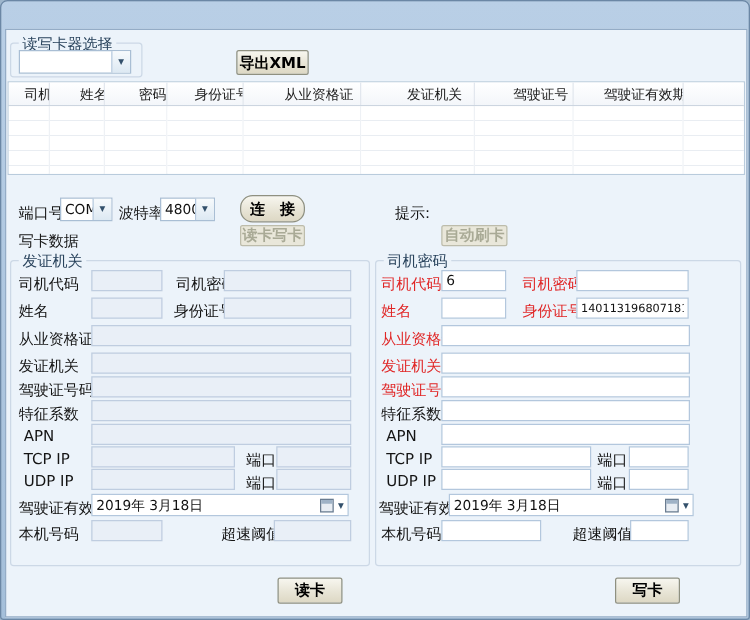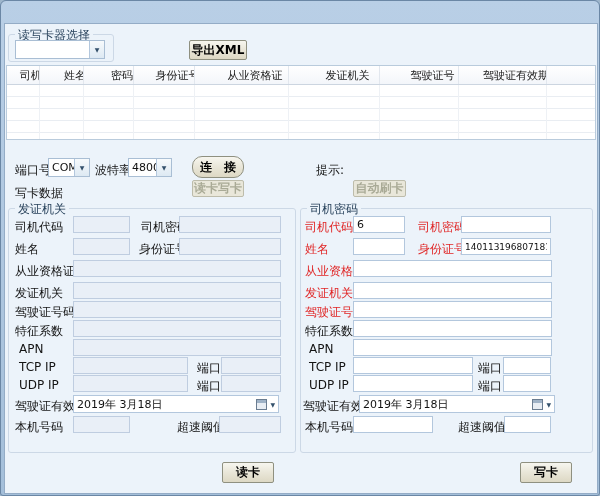--- a/index.html
+++ b/index.html
@@ -206,15 +206,15 @@
     <span class="cal"></span>
     <span class="arrow">▼</span>
   </div>
 
   <span class="a flabel" style="left:304px;top:418px;">本机号码</span>
   <input class="a inp" style="left: 352px; top: 415px; width: 80px; height: 17px;">
   <span class="a flabel" style="left:457px;top:418px;">超速阈值</span>
   <input class="a inp" style="left: 503px; top: 415px; width: 47px; height: 17px;">
 
   <div class="a btn" style="left:221px;top:461px;width:52px;height:21px;">读卡</div>
-  <div class="a btn" style="left:519px;top:461px;width:52px;height:21px;">写卡</div>
+  <div class="a btn" style="left:491px;top:461px;width:52px;height:21px;">写卡</div>
 
 </div>
 
 </body></html>

